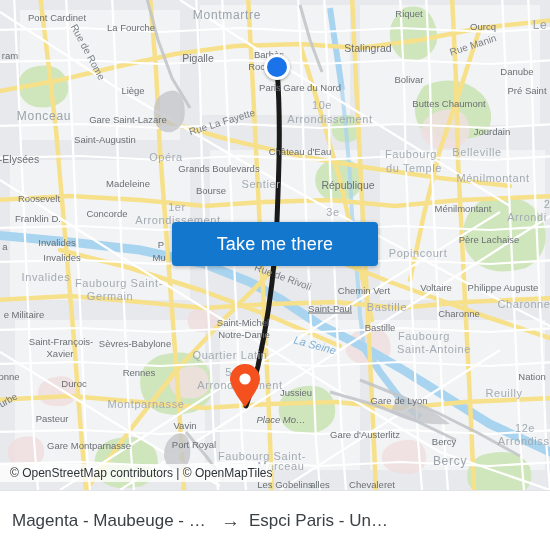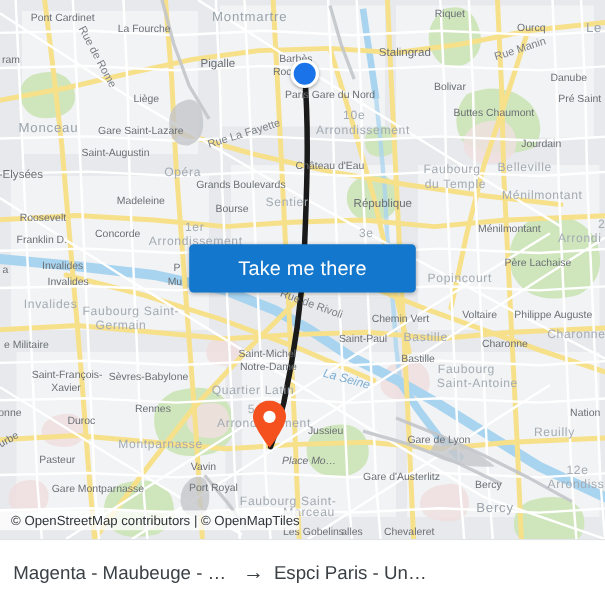--- a/index.html
+++ b/index.html
@@ -275,21 +275,21 @@
         <div class="lbl sm" style="left: 5px; top: 246px;">a</div>
         <div class="lbl place2" style="left: 46px; top: 277px;">Invalides</div>
         <div class="lbl street" style="left: 283px; top: 277px; transform: translate(-50%, -50%) rotate(20deg);">Rue de Rivoli</div>
         <div class="lbl place2" style="left: 119px; top: 283px;">Faubourg Saint-</div>
         <div class="lbl place2" style="left: 110px; top: 296px;">Germain</div>
         <div class="lbl sm" style="left: 364px; top: 290px;">Chemin Vert</div>
         <div class="lbl sm" style="left: 436px; top: 287px;">Voltaire</div>
         <div class="lbl sm" style="left: 503px; top: 287px;">Philippe Auguste</div>
         <div class="lbl place2" style="left: 524px; top: 304px;">Charonne</div>
         <div class="lbl sm" style="left: 24px; top: 314px;">e Militaire</div>
-        <div class="lbl sm" style="left: 330px; top: 308px;">Saint-Paul</div>
+        <div class="lbl sm" style="left: 330px; top: 308px; text-decoration: underline;">Saint-Paul</div>
         <div class="lbl place2" style="left: 387px; top: 307px;">Bastille</div>
         <div class="lbl sm" style="left: 243px; top: 322px;">Saint-Michel</div>
         <div class="lbl sm" style="left: 244px; top: 334px;">Notre-Dame</div>
         <div class="lbl sm" style="left: 380px; top: 327px;">Bastille</div>
         <div class="lbl sm" style="left: 459px; top: 313px;">Charonne</div>
         <div class="lbl sm" style="left: 61px; top: 341px;">Saint-François-</div>
         <div class="lbl sm" style="left: 60px; top: 353px;">Xavier</div>
         <div class="lbl sm" style="left: 135px; top: 343px;">Sèvres-Babylone</div>
         <div class="lbl water" style="left: 315px; top: 345px; transform: translate(-50%, -50%) rotate(15deg);">La Seine</div>
         <div class="lbl place2" style="left: 230px; top: 355px;">Quartier Latin</div>

